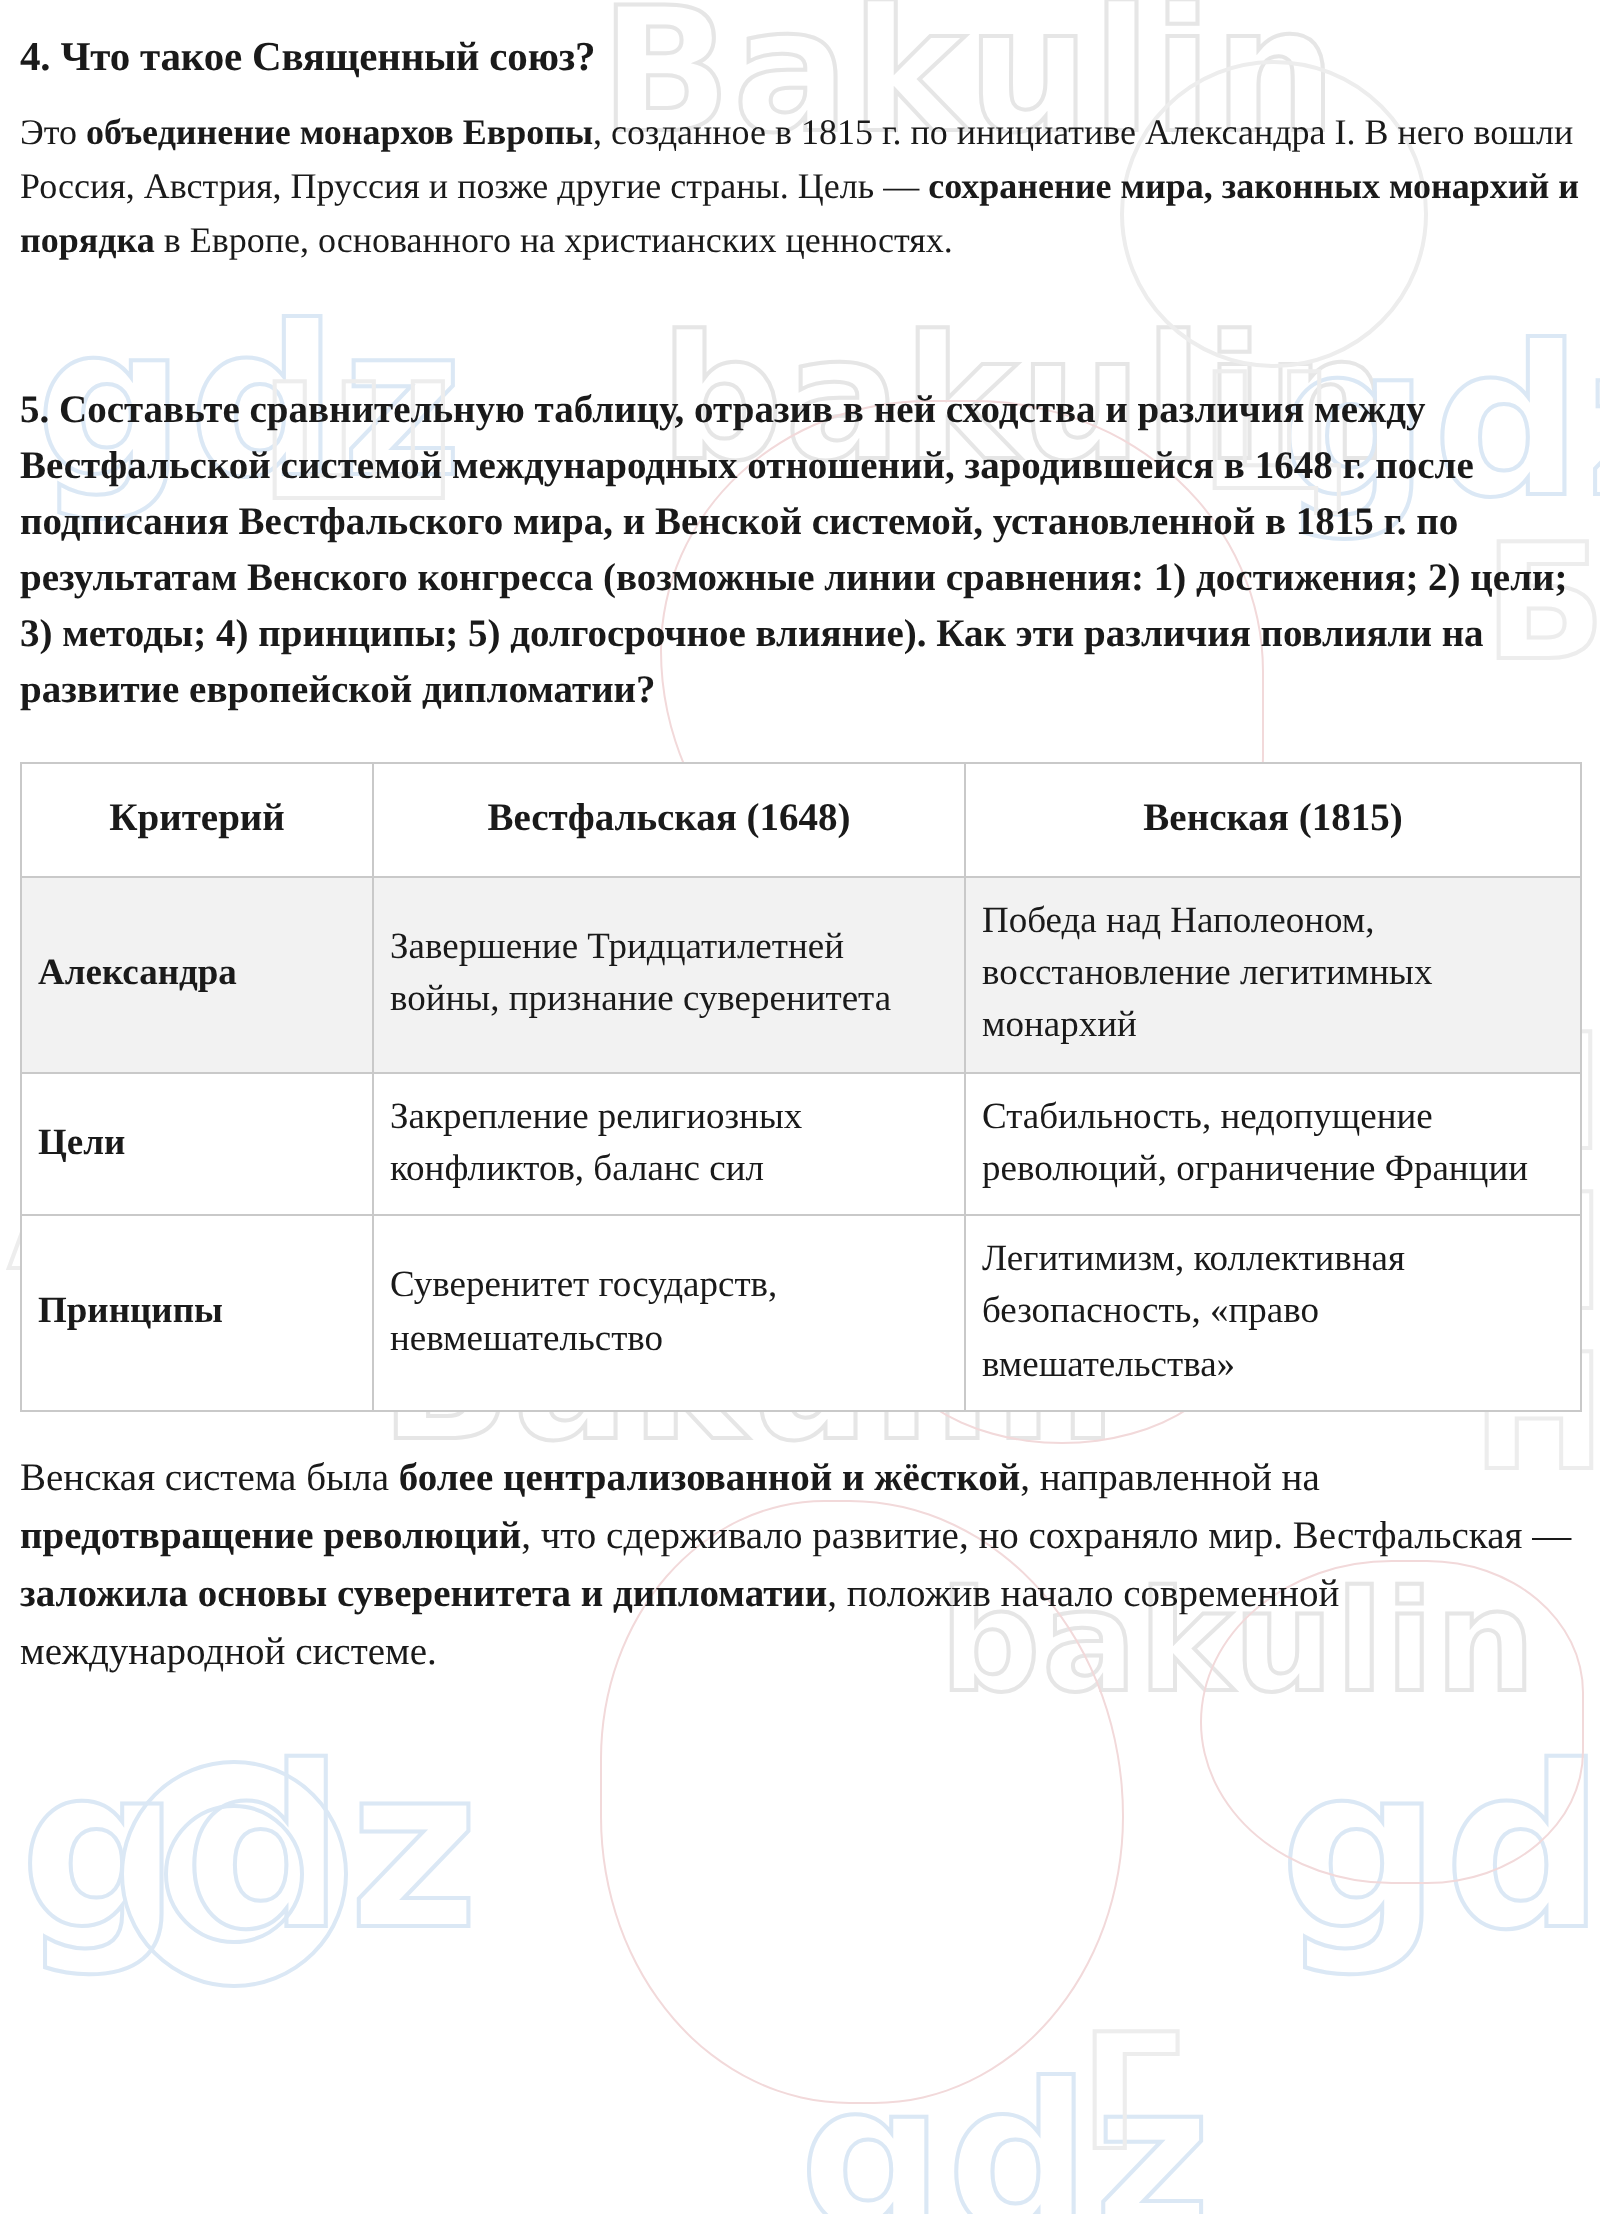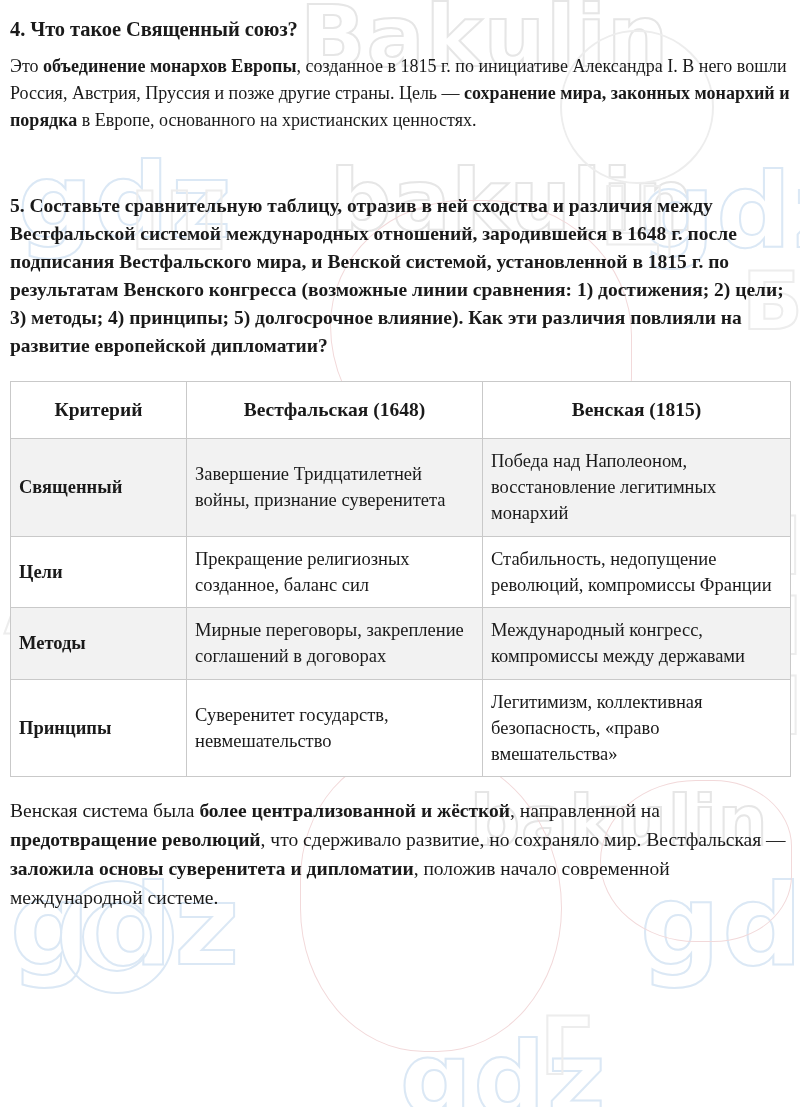--- a/index.html
+++ b/index.html
@@ -198,33 +198,28 @@
     </colgroup>
     <thead>
       <tr>
         <th>Критерий</th>
         <th>Вестфальская (1648)</th>
         <th>Венская (1815)</th>
       </tr>
     </thead>
     <tbody>
       <tr class="shaded">
-        <td class="crit">Священный</td>
+        <td class="crit">Александра</td>
         <td>Завершение Тридцатилетней войны, признание суверенитета</td>
         <td>Победа над Наполеоном, восстановление легитимных монархий</td>
       </tr>
       <tr class="plain">
         <td class="crit">Цели</td>
-        <td>Прекращение религиозных созданное, баланс сил</td>
-        <td>Стабильность, недопущение революций, компромиссы Франции</td>
-      </tr>
-      <tr class="shaded">
-        <td class="crit">Методы</td>
-        <td>Мирные переговоры, закрепление соглашений в договорах</td>
-        <td>Международный конгресс, компромиссы между державами</td>
+        <td>Закрепление религиозных конфликтов, баланс сил</td>
+        <td>Стабильность, недопущение революций, ограничение Франции</td>
       </tr>
       <tr class="plain">
         <td class="crit">Принципы</td>
         <td>Суверенитет государств, невмешательство</td>
         <td>Легитимизм, коллективная безопасность, «право вмешательства»</td>
       </tr>
     </tbody>
   </table>
 
   <div class="concl">

